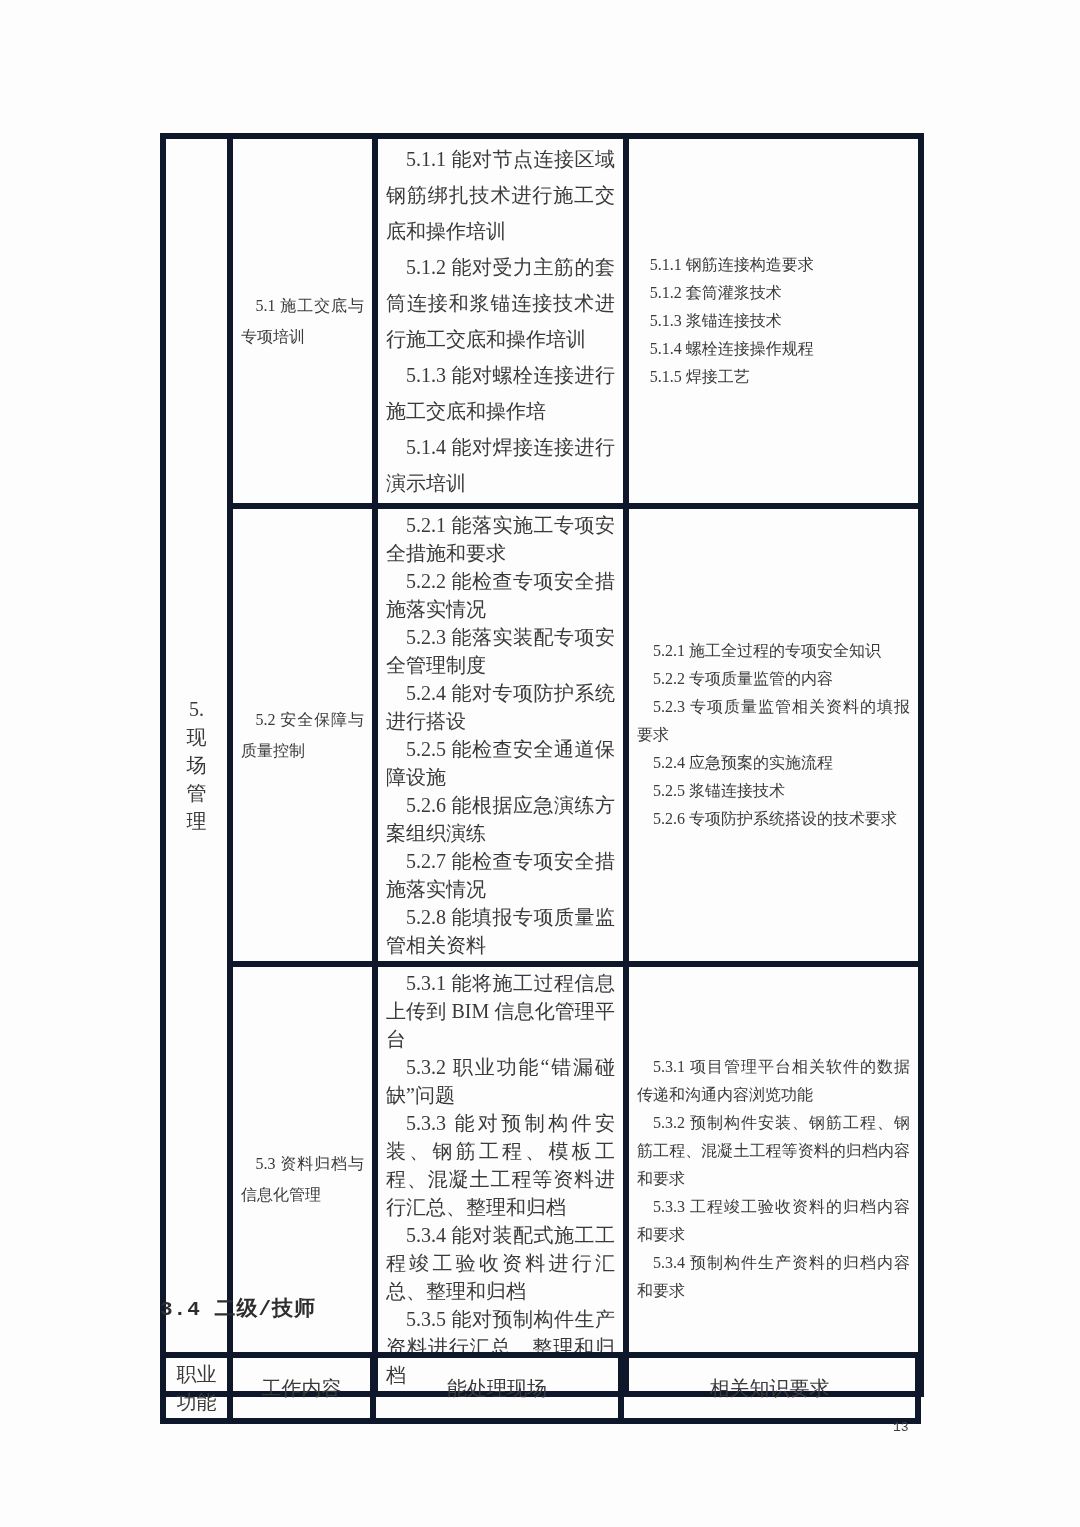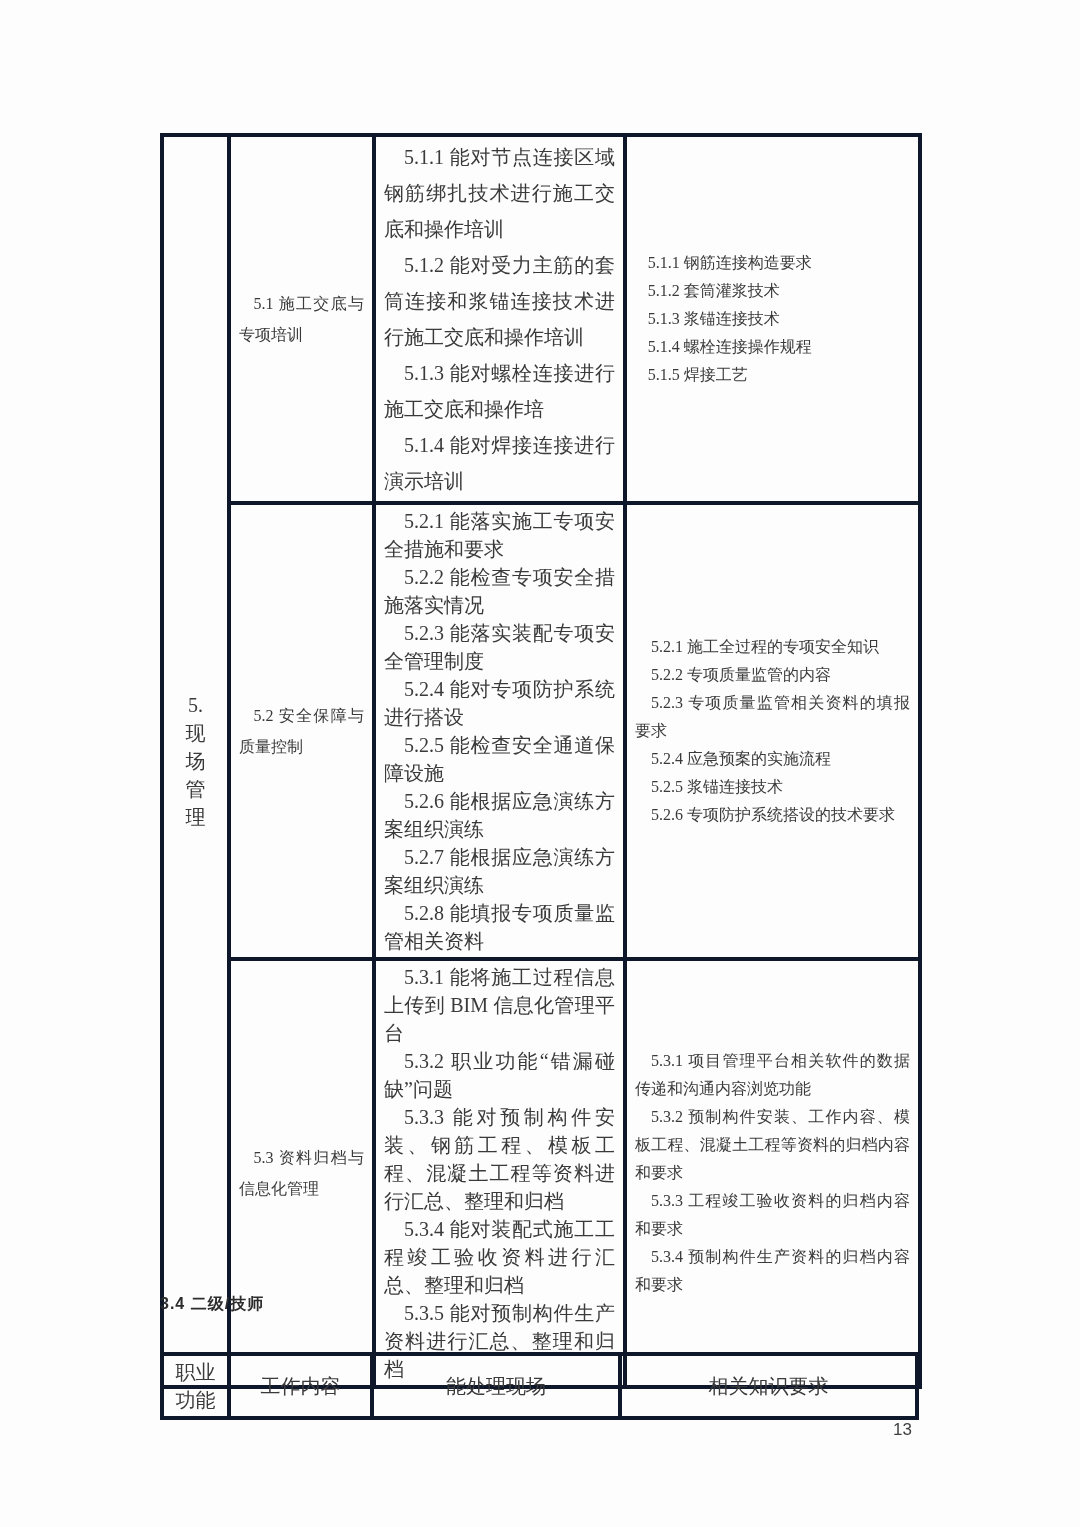--- a/index.html
+++ b/index.html
@@ -9,21 +9,21 @@
     font-family: "Liberation Serif", "DejaVu Serif", serif;
     color: #3a3a3a;
     position: relative;
   }
   .page {
     position: absolute; inset: 0;
     background: #fdfdfd;
   }
   table { border-collapse: collapse; table-layout: fixed; }
   td {
-    border: 4px solid #0f172a;
+    border: 6px solid #0f172a;
     vertical-align: middle;
     padding: 2px 8px;
     overflow: hidden;
     margin-top: 35px;
   }
   .main-table {
     position: absolute; left: 160px; top: 133px;
     width: 758px;
   }
   .next-table {
@@ -40,32 +40,32 @@
   .c4 p { font-size: 16px; }
   tr.r1 .c3 p { line-height: 36px; }
   tr.r1 .c4 p { text-indent: 0.8em; text-align: left; }
   .c2 p { text-indent: 0.9em; text-align: justify; line-height: 31px; font-size: 16px; }
 
   .func-label { text-align: center; font-size: 20px; line-height: 28px; }
   .func-label div { text-align: center; }
 
   .section-heading {
     position: absolute; left: 160px; top: 1294px;
-    font-family: Liberation Sans, sans-serif;
-    font-weight: bold; font-size: 16px; color: #2d2d2d;
+    font-family: Liberation Mono, monospace;
+    font-weight: bold; font-size: 21px; color: #2d2d2d;
     letter-spacing: 1px;
   }
   .next-table td {
     text-align: center; font-size: 20px; line-height: 28px;
     padding: 2px 6px;
   }
   .page-number {
     position: absolute; left: 893px; top: 1420px;
-    font-family: Liberation Sans, sans-serif;
-    font-size: 17px; color: #3f3f3f;
+    font-family: Liberation Mono, monospace;
+    font-size: 13px; color: #3f3f3f;
   }
 </style>
 </head>
 <body>
 
 <div class="page">
 
   <table class="main-table">
     <colgroup>
       <col style="width:67px">
@@ -105,21 +105,21 @@
       <td class="cell c2">
         <p>5.2 安全保障与质量控制</p>
       </td>
       <td class="cell c3">
         <p>5.2.1 能落实施工专项安全措施和要求</p>
         <p>5.2.2 能检查专项安全措施落实情况</p>
         <p>5.2.3 能落实装配专项安全管理制度</p>
         <p>5.2.4 能对专项防护系统进行搭设</p>
         <p>5.2.5 能检查安全通道保障设施</p>
         <p>5.2.6 能根据应急演练方案组织演练</p>
-        <p>5.2.7 能根据应急演练方案组织演练</p>
+        <p>5.2.7 能检查专项安全措施落实情况</p>
         <p>5.2.8 能填报专项质量监管相关资料</p>
       </td>
       <td class="cell c4">
         <p>5.2.1 施工全过程的专项安全知识</p>
         <p>5.2.2 专项质量监管的内容</p>
         <p>5.2.3 专项质量监管相关资料的填报要求</p>
         <p>5.2.4 应急预案的实施流程</p>
         <p>5.2.5 浆锚连接技术</p>
         <p>5.2.6 专项防护系统搭设的技术要求</p>
       </td>
@@ -130,21 +130,21 @@
       </td>
       <td class="cell c3">
         <p>5.3.1 能将施工过程信息上传到 BIM 信息化管理平台</p>
         <p>5.3.2 职业功能“错漏碰缺”问题</p>
         <p>5.3.3 能对预制构件安装、钢筋工程、模板工程、混凝土工程等资料进行汇总、整理和归档</p>
         <p>5.3.4 能对装配式施工工程竣工验收资料进行汇总、整理和归档</p>
         <p>5.3.5 能对预制构件生产资料进行汇总、整理和归档</p>
       </td>
       <td class="cell c4">
         <p>5.3.1 项目管理平台相关软件的数据传递和沟通内容浏览功能</p>
-        <p>5.3.2 预制构件安装、工作内容、模板工程、混凝土工程等资料的归档内容和要求</p>
+        <p>5.3.2 预制构件安装、钢筋工程、钢筋工程、混凝土工程等资料的归档内容和要求</p>
         <p>5.3.3 工程竣工验收资料的归档内容和要求</p>
         <p>5.3.4 预制构件生产资料的归档内容和要求</p>
       </td>
     </tr>
   </tbody>
     </table>
 
   <div class="section-heading">3.4 二级/技师</div>
 
   <table class="next-table">

